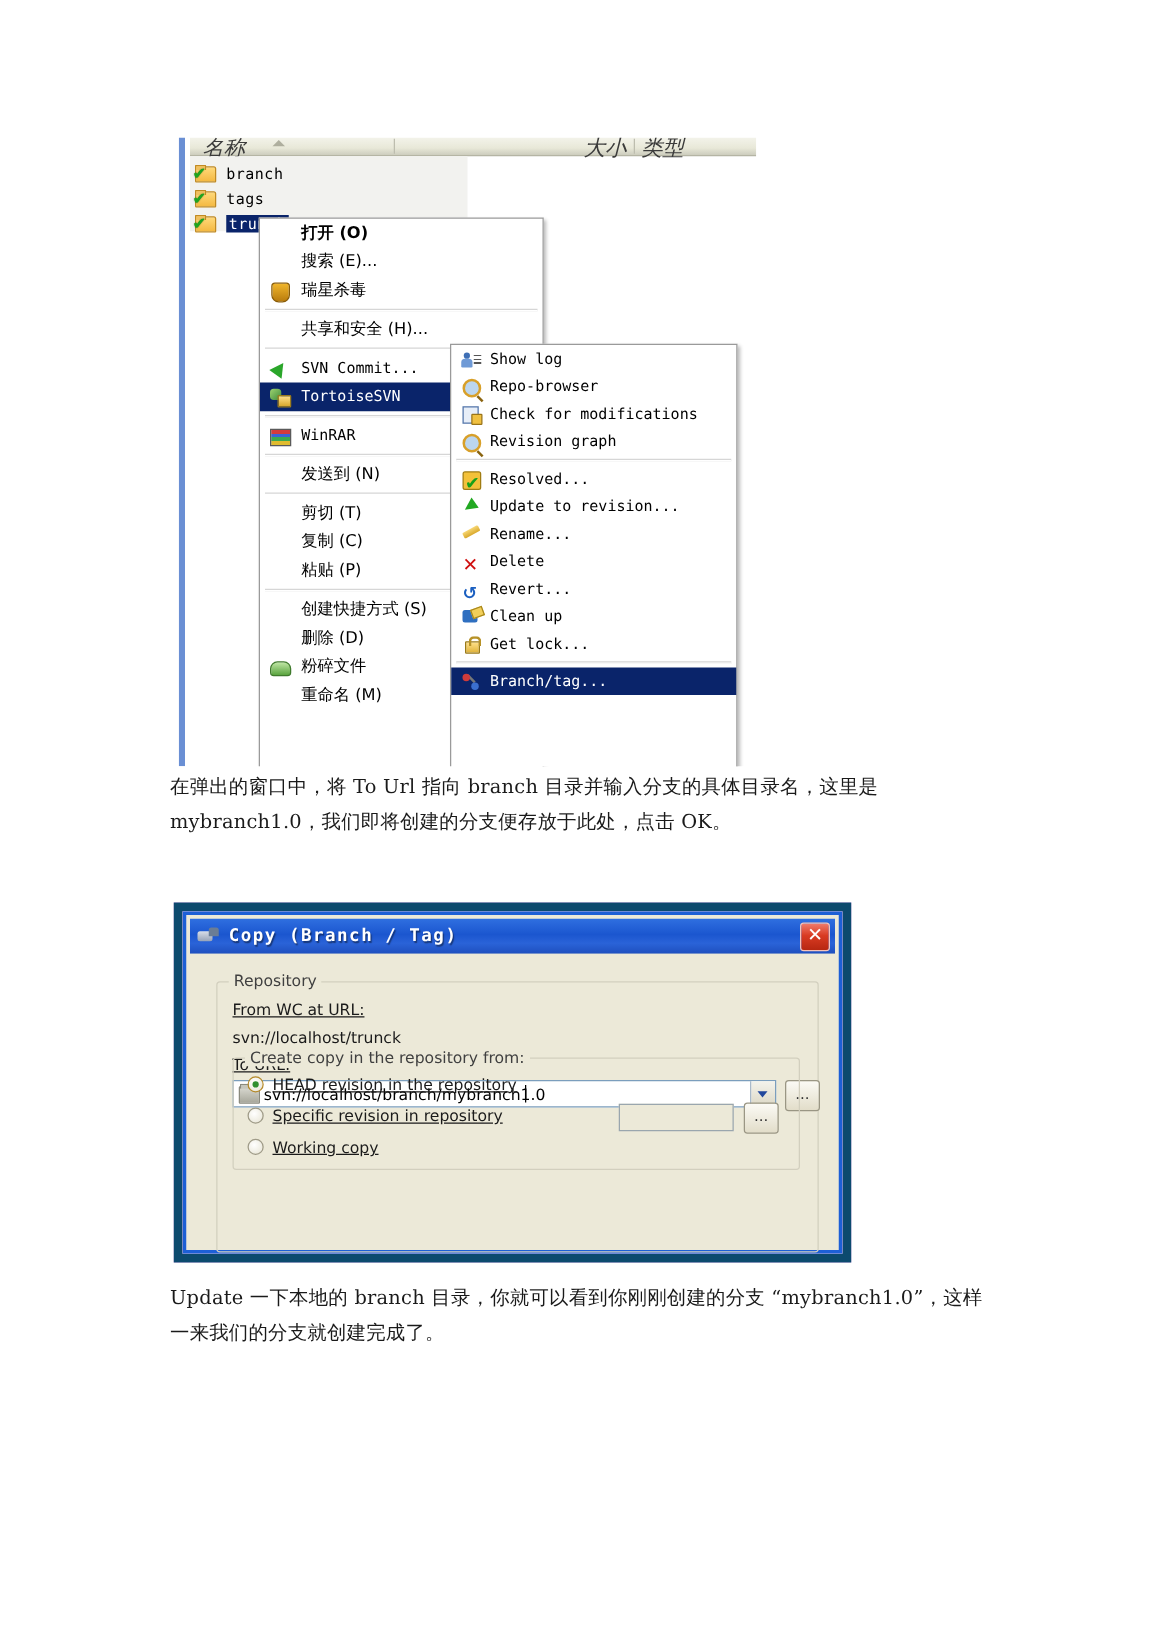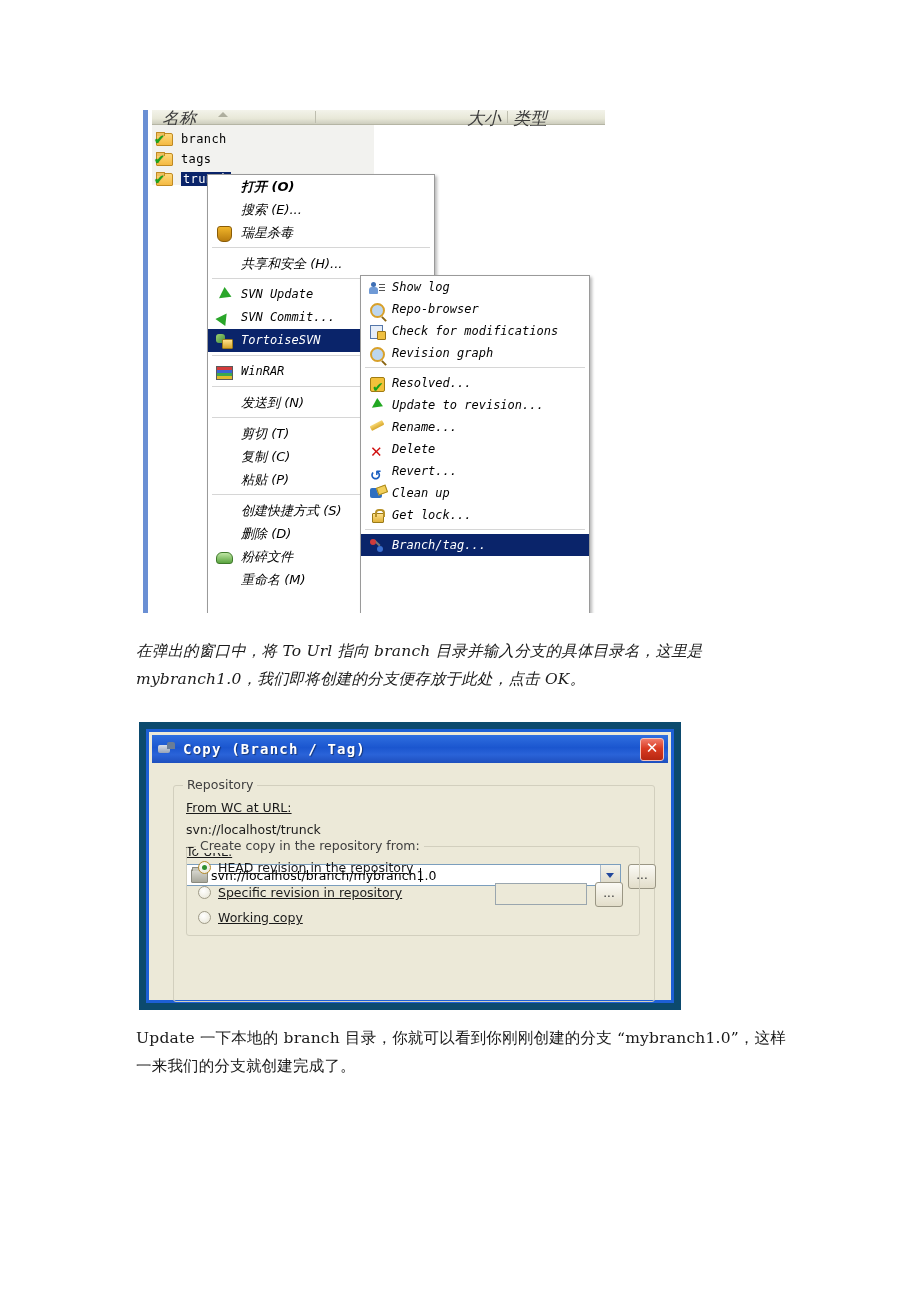--- a/index.html
+++ b/index.html
@@ -82,21 +82,21 @@
     position:absolute;
     background:#ffffff;
     border:1px solid #9a9a9a;
     box-shadow:2px 2px 3px rgba(0,0,0,.28);
     font-family:"DejaVu Sans Mono",monospace;
     font-size:12px;color:#000;
   }
   #menu-shell{left:64px;top:64px;width:226px;height:439px;}
   .mi{
     position:relative;height:23px;line-height:23px;padding-left:33px;padding-right:16px;
-    white-space:nowrap;color:#000;font-style:italic;
+    white-space:nowrap;color:#000;
   }
   .mi.cn{font-family:"DejaVu Sans",sans-serif;font-size:13px;}
   .mi.bold{font-weight:bold;}
   .mi.sel{background:#0a246a;color:#ffffff;}
   .msep{height:1px;margin:3px 4px 3px 4px;background:#d6d6d6;border-bottom:1px solid #ffffff;}
   .arrowr{
     position:absolute;right:6px;top:8px;width:0;height:0;
     border-top:4px solid transparent;border-bottom:4px solid transparent;
     border-left:5px solid #000;
   }
@@ -142,21 +142,21 @@
   .ic-tsvn .s1{position:absolute;left:0;top:0;width:9px;height:9px;background:linear-gradient(135deg,#9fd36f,#3d8a3d);border-radius:3px;}
   .ic-tsvn .s2{position:absolute;left:6px;top:5px;width:9px;height:8px;background:linear-gradient(180deg,#ffe08a,#d6a62c);border:1px solid #9b7b1c;border-radius:1px;}
 
   
   .para{
     position:absolute;left:136px;width:660px;
     font-family:"DejaVu Serif", serif;
     font-size:15.5px;line-height:28px;color:#1a1a1a;
     letter-spacing:.2px;
   }
-  #para1{top:637px;font-style:italic;}
+  #para1{top:615px;}
   #para2{top:1024px;}
 
   
   #shot2{
     position:absolute;left:139px;top:722px;width:528px;height:274px;
     overflow:hidden;
     background:#f0abfc;
     border:7px solid #0c4a6e;
   }
   .dlg-frame{
@@ -314,26 +314,20 @@
         </span>
       <span>瑞星杀毒</span>
     </div>
     <div class="msep"></div>
     <div class="mi cn">
       <span>共享和安全 (H)...</span>
     </div>
     <div class="msep"></div>
     <div class="mi">
       <span class="mi-ic">
-          <span class="ic-svnup"></span>
-        </span>
-      <span>SVN Update</span>
-    </div>
-    <div class="mi">
-      <span class="mi-ic">
           <span class="ic-svncommit"></span>
         </span>
       <span>SVN Commit...</span>
     </div>
     <div class="mi sel">
       <span class="mi-ic">
           <span class="ic-tsvn">
             <span class="s1"></span>
             <span class="s2"></span>
           </span>

